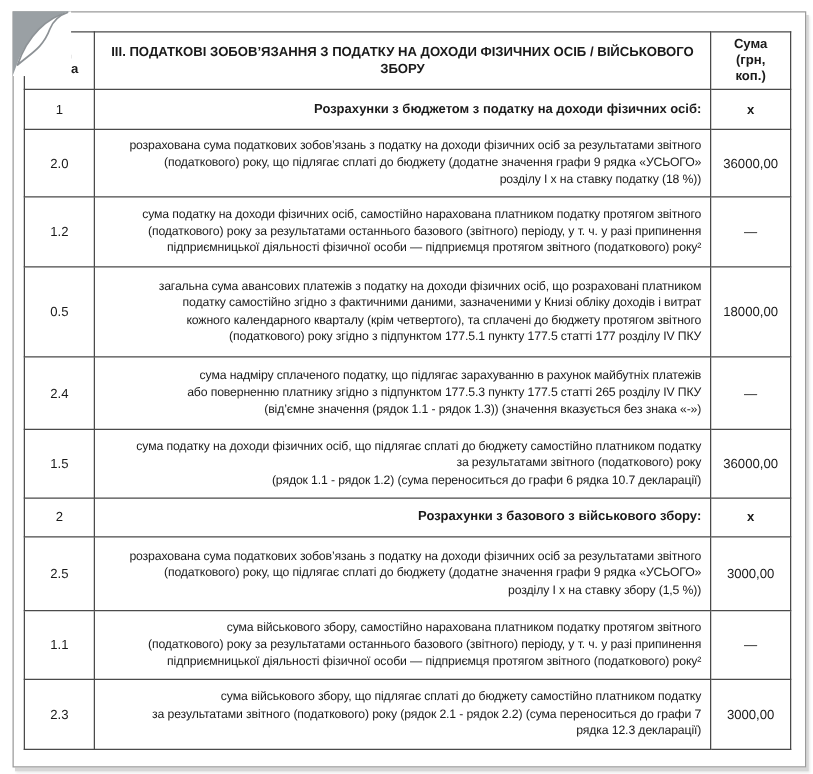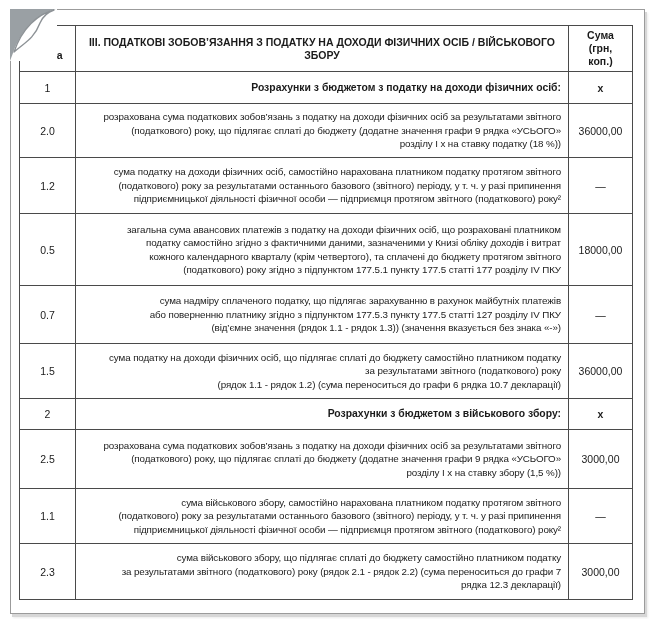--- a/index.html
+++ b/index.html
@@ -89,38 +89,38 @@
     <tr class="rh3">
       <td class="code">0.5</td>
       <td class="desc">загальна сума авансових платежів з податку на доходи фізичних осіб, що розраховані платником
 податку самостійно згідно з фактичними даними, зазначеними у Книзі обліку доходів і витрат
 кожного календарного кварталу (крім четвертого), та сплачені до бюджету протягом звітного
 (податкового) року згідно з підпунктом 177.5.1 пункту 177.5 статті 177 розділу IV ПКУ</td>
       <td class="amount">18000,00</td>
     </tr>
 
     <tr class="rh4">
-      <td class="code">0.7</td>
+      <td class="code">2.4</td>
       <td class="desc">сума надміру сплаченого податку, що підлягає зарахуванню в рахунок майбутніх платежів
-або поверненню платнику згідно з підпунктом 177.5.3 пункту 177.5 статті 127 розділу IV ПКУ
+або поверненню платнику згідно з підпунктом 177.5.3 пункту 177.5 статті 265 розділу IV ПКУ
 (від’ємне значення (рядок 1.1 - рядок 1.3)) (значення вказується без знака «-»)</td>
       <td class="amount">—</td>
     </tr>
 
     <tr class="rh5">
       <td class="code">1.5</td>
       <td class="desc">сума податку на доходи фізичних осіб, що підлягає сплаті до бюджету самостійно платником податку
 за результатами звітного (податкового) року
 (рядок 1.1 - рядок 1.2) (сума переноситься до графи 6 рядка 10.7 декларації)</td>
       <td class="amount">36000,00</td>
     </tr>
 
     <tr class="rh6 section">
       <td class="code">2</td>
-      <td class="desc">Розрахунки з бюджетом з військового збору:</td>
+      <td class="desc">Розрахунки з базового з військового збору:</td>
       <td class="amount">х</td>
     </tr>
 
     <tr class="rh7">
       <td class="code">2.5</td>
       <td class="desc">розрахована сума податкових зобов’язань з податку на доходи фізичних осіб за результатами звітного
 (податкового) року, що підлягає сплаті до бюджету (додатне значення графи 9 рядка «УСЬОГО»
 розділу І х на ставку збору (1,5 %))</td>
       <td class="amount">3000,00</td>
     </tr>

